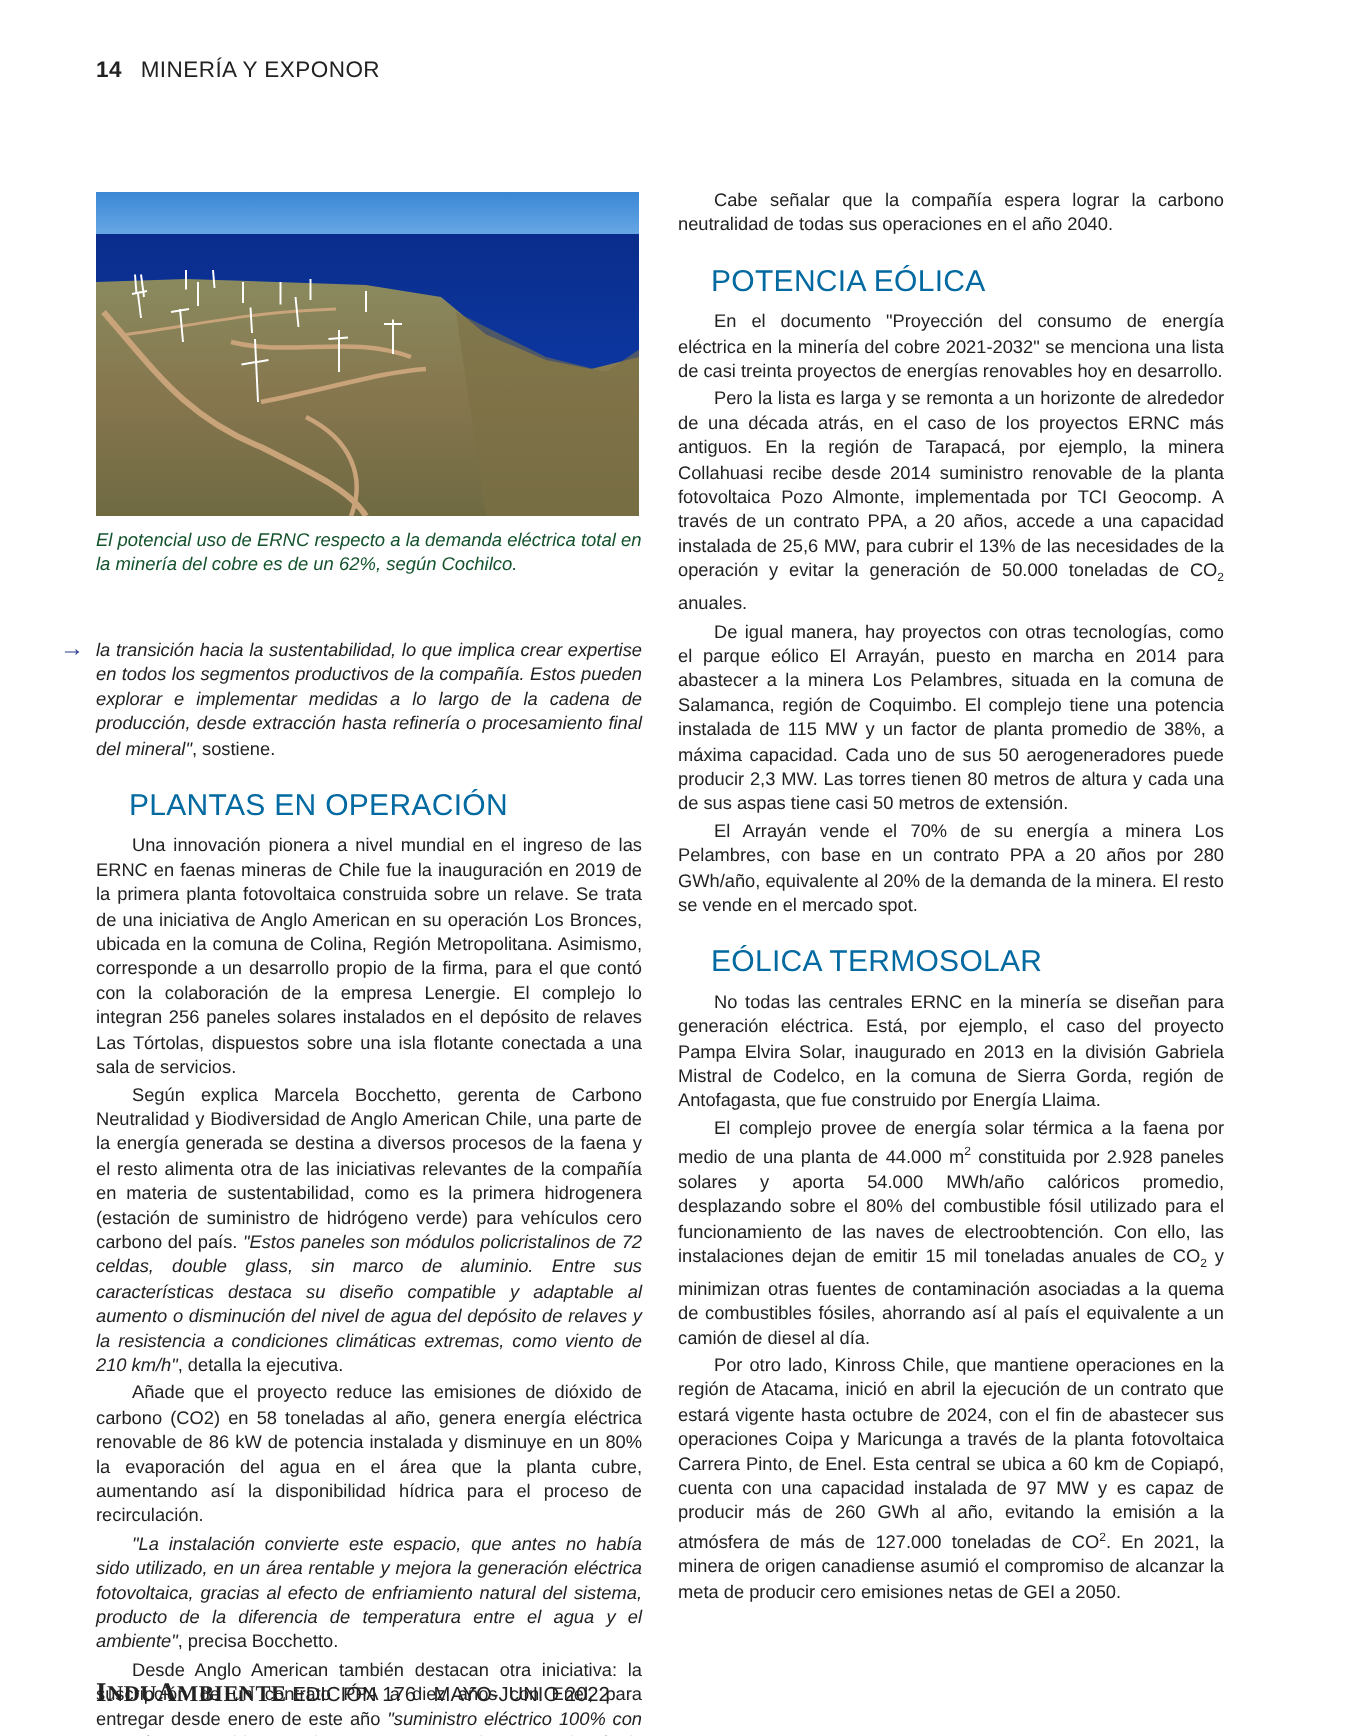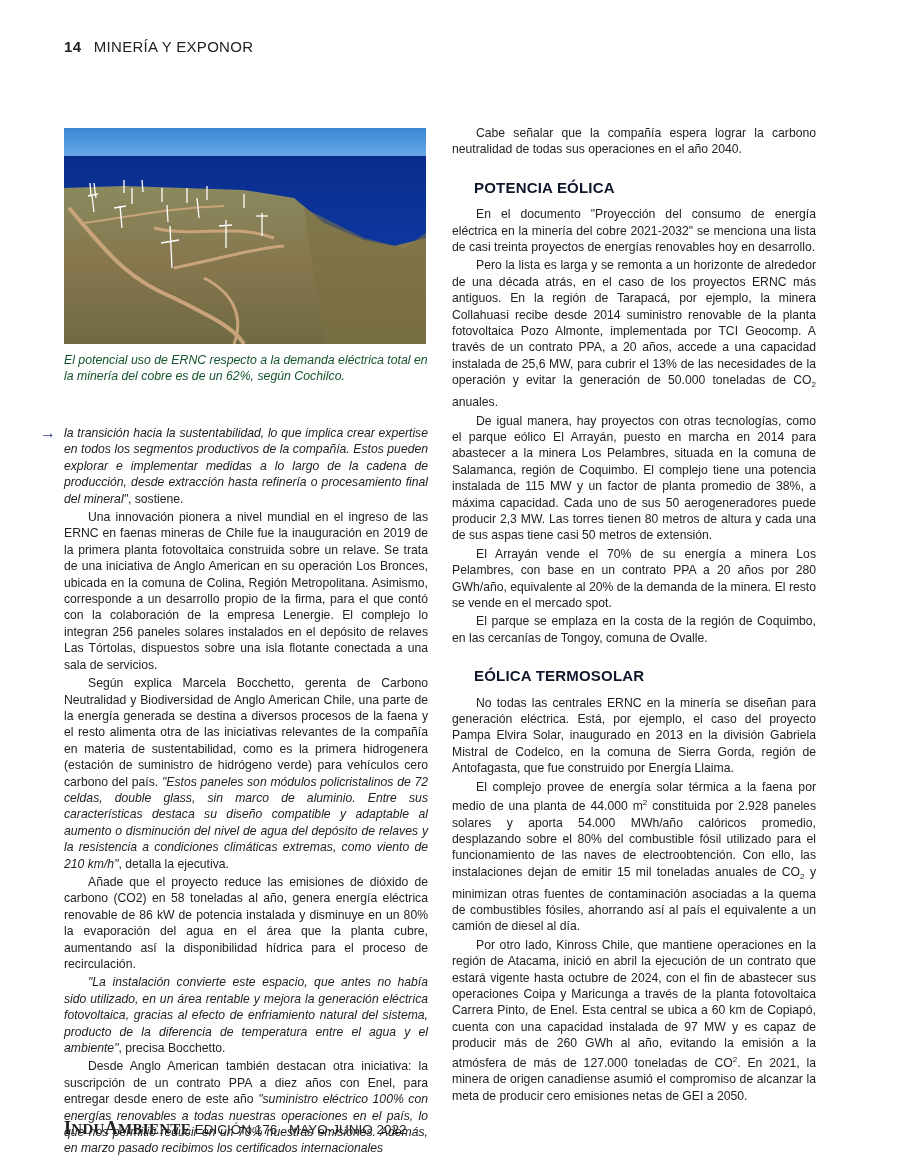--- a/index.html
+++ b/index.html
@@ -8,21 +8,21 @@
   .header { position: absolute; left: 64px; top: 38px; font-size: 15px; letter-spacing: 0.3px; color: #222; }
   .header .num { font-weight: bold; margin-right: 8px; }
   .photo { position: absolute; left: 64px; top: 128px; width: 362px; height: 216px; overflow: hidden; }
   .caption { position: absolute; left: 64px; top: 352px; width: 365px; font-style: italic; font-size: 12.3px; line-height: 16px; color: #14532d; }
   .col { position: absolute; font-size: 12.2px; line-height: 16.4px; color: #222; text-align: justify; }
   .col-left { left: 64px; top: 425px; width: 364px; }
   .col-right { left: 452px; top: 125px; width: 364px; }
   .col p { margin: 0 0 2px 0; text-indent: 24px; }
   .col p.noind { text-indent: 0; }
   .col em { font-style: italic; }
-  .col h2 { font-size: 15px; font-weight: bold; color: #0f172a; margin: 22px 0 10px 22px; letter-spacing: 0.2px; }
+  .col h2 { font-size: 20px; font-weight: normal; color: #0369a1; margin: 22px 0 10px 22px; letter-spacing: 0.2px; }
   .arrow { position: absolute; left: 40px; top: 424px; color: #2b3f8a; font-size: 16px; font-weight: bold; }
   .footer { position: absolute; left: 64px; top: 1118px; font-size: 13.5px; color: #222; }
   .footer .brand { font-family: "Liberation Serif", serif; font-weight: bold; font-size: 15px; letter-spacing: 0.3px; }
   .footer .brand .big { font-size: 18px; }
   .footer span.sep { margin-right: 8px; }
   sub { font-size: 8px; }
   sup { font-size: 8px; }
 </style>
 </head>
 <body>
@@ -83,35 +83,35 @@
     </g>
   </svg>
 </div>
 
 <div class="caption">El potencial uso de ERNC respecto a la demanda eléctrica total en la minería del cobre es de un 62%, según Cochilco.</div>
 
 <div class="arrow">→</div>
 
 <div class="col col-left">
   <p class="noind"><em>la transición hacia la sustentabilidad, lo que implica crear expertise en todos los segmentos productivos de la compañía. Estos pueden explorar e implementar medidas a lo largo de la cadena de producción, desde extracción hasta refinería o procesamiento final del mineral"</em><span>, sostiene.</span></p>
+  <h2>PLANTAS EN OPERACIÓN</h2>
   <p>Una innovación pionera a nivel mundial en el ingreso de las ERNC en faenas mineras de Chile fue la inauguración en 2019 de la primera planta fotovoltaica construida sobre un relave. Se trata de una iniciativa de Anglo American en su operación Los Bronces, ubicada en la comuna de Colina, Región Metropolitana. Asimismo, corresponde a un desarrollo propio de la firma, para el que contó con la colaboración de la empresa Lenergie. El complejo lo integran 256 paneles solares instalados en el depósito de relaves Las Tórtolas, dispuestos sobre una isla flotante conectada a una sala de servicios.</p>
   <p><span>Según explica Marcela Bocchetto, gerenta de Carbono Neutralidad y Biodiversidad de Anglo American Chile, una parte de la energía generada se destina a diversos procesos de la faena y el resto alimenta otra de las iniciativas relevantes de la compañía en materia de sustentabilidad, como es la primera hidrogenera (estación de suministro de hidrógeno verde) para vehículos cero carbono del país. </span><em>"Estos paneles son módulos policristalinos de 72 celdas, double glass, sin marco de aluminio. Entre sus características destaca su diseño compatible y adaptable al aumento o disminución del nivel de agua del depósito de relaves y la resistencia a condiciones climáticas extremas, como viento de 210 km/h"</em><span>, detalla la ejecutiva.</span></p>
   <p>Añade que el proyecto reduce las emisiones de dióxido de carbono (CO2) en 58 toneladas al año, genera energía eléctrica renovable de 86 kW de potencia instalada y disminuye en un 80% la evaporación del agua en el área que la planta cubre, aumentando así la disponibilidad hídrica para el proceso de recirculación.</p>
   <p><em>"La instalación convierte este espacio, que antes no había sido utilizado, en un área rentable y mejora la generación eléctrica fotovoltaica, gracias al efecto de enfriamiento natural del sistema, producto de la diferencia de temperatura entre el agua y el ambiente"</em><span>, precisa Bocchetto.</span></p>
   <p><span>Desde Anglo American también destacan otra iniciativa: la suscripción de un contrato PPA a diez años con Enel, para entregar desde enero de este año </span><em>"suministro eléctrico 100% con energías renovables a todas nuestras operaciones en el país, lo que nos permitió reducir en un 70% nuestras emisiones. Además, en marzo pasado recibimos los certificados internacionales</em></p>
 </div>
 
 <div class="col col-right">
   <p>Cabe señalar que la compañía espera lograr la carbono neutralidad de todas sus operaciones en el año 2040.</p>
   <h2>POTENCIA EÓLICA</h2>
   <p>En el documento "Proyección del consumo de energía eléctrica en la minería del cobre 2021-2032" se menciona una lista de casi treinta proyectos de energías renovables hoy en desarrollo.</p>
   <p><span>Pero la lista es larga y se remonta a un horizonte de alrededor de una década atrás, en el caso de los proyectos ERNC más antiguos. En la región de Tarapacá, por ejemplo, la minera Collahuasi recibe desde 2014 suministro renovable de la planta fotovoltaica Pozo Almonte, implementada por TCI Geocomp. A través de un contrato PPA, a 20 años, accede a una capacidad instalada de 25,6 MW, para cubrir el 13% de las necesidades de la operación y evitar la generación de 50.000 toneladas de CO</span><sub>2</sub><span> anuales.</span></p>
   <p>De igual manera, hay proyectos con otras tecnologías, como el parque eólico El Arrayán, puesto en marcha en 2014 para abastecer a la minera Los Pelambres, situada en la comuna de Salamanca, región de Coquimbo. El complejo tiene una potencia instalada de 115 MW y un factor de planta promedio de 38%, a máxima capacidad. Cada uno de sus 50 aerogeneradores puede producir 2,3 MW. Las torres tienen 80 metros de altura y cada una de sus aspas tiene casi 50 metros de extensión.</p>
   <p>El Arrayán vende el 70% de su energía a minera Los Pelambres, con base en un contrato PPA a 20 años por 280 GWh/año, equivalente al 20% de la demanda de la minera. El resto se vende en el mercado spot.</p>
-  <p>El parque se emplaza en la costa de la región de Coquimbo, en las cercanías de Tongoy, comuna de Ovalle.</p>
   <h2>EÓLICA TERMOSOLAR</h2>
   <p>No todas las centrales ERNC en la minería se diseñan para generación eléctrica. Está, por ejemplo, el caso del proyecto Pampa Elvira Solar, inaugurado en 2013 en la división Gabriela Mistral de Codelco, en la comuna de Sierra Gorda, región de Antofagasta, que fue construido por Energía Llaima.</p>
   <p><span>El complejo provee de energía solar térmica a la faena por medio de una planta de 44.000 m</span><sup>2</sup><span> constituida por 2.928 paneles solares y aporta 54.000 MWh/año calóricos promedio, desplazando sobre el 80% del combustible fósil utilizado para el funcionamiento de las naves de electroobtención. Con ello, las instalaciones dejan de emitir 15 mil toneladas anuales de CO</span><sub>2</sub><span> y minimizan otras fuentes de contaminación asociadas a la quema de combustibles fósiles, ahorrando así al país el equivalente a un camión de diesel al día.</span></p>
   <p><span>Por otro lado, Kinross Chile, que mantiene operaciones en la región de Atacama, inició en abril la ejecución de un contrato que estará vigente hasta octubre de 2024, con el fin de abastecer sus operaciones Coipa y Maricunga a través de la planta fotovoltaica Carrera Pinto, de Enel. Esta central se ubica a 60 km de Copiapó, cuenta con una capacidad instalada de 97 MW y es capaz de producir más de 260 GWh al año, evitando la emisión a la atmósfera de más de 127.000 toneladas de CO</span><sup>2</sup><span>. En 2021, la minera de origen canadiense asumió el compromiso de alcanzar la meta de producir cero emisiones netas de GEI a 2050.</span></p>
 
 </div>
 
 <div class="footer">
   <span class="brand"><span class="big">I</span><span>NDU</span><span class="big">A</span><span>MBIENTE</span></span>
   <span class="sep">EDICIÓN 176</span>

